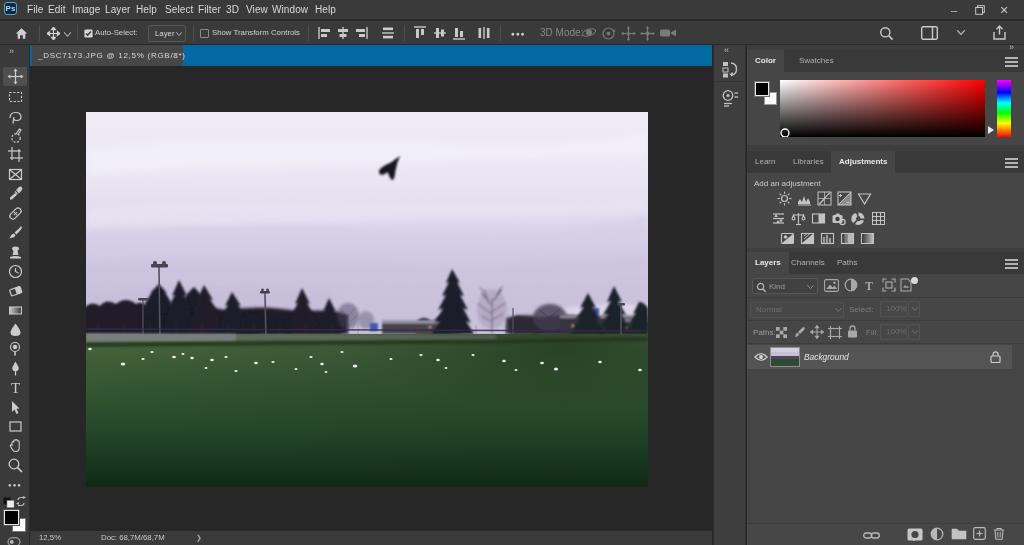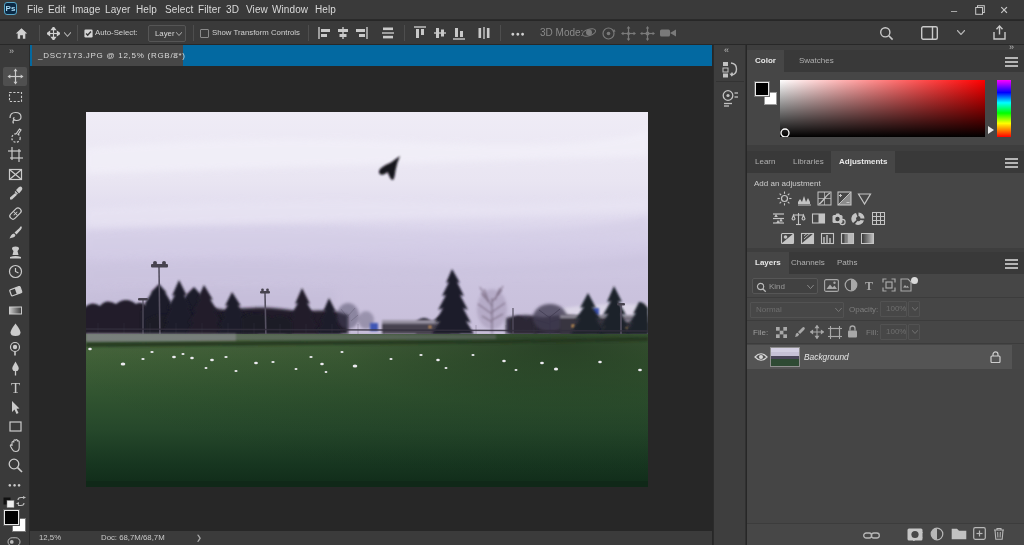--- a/index.html
+++ b/index.html
@@ -798,29 +798,29 @@
             <path d="M3 9.5 L5 7 L6.5 8.8 L7.5 7.8 L9 9.8 Z" fill="#a8a8a8"></path>
           </svg>
         <div class="abs" style="left:164px;top:3px;width:7px;height:7px;border-radius:50%;background:#d9d9d9;"></div>
       </div>
 
       <div class="abs" style="left:0;top:25px;width:277px;height:22px;border-bottom:1px solid #3c3c3c;">
         <div class="ddbox disab" style="left:3px;top:3px;width:94px;">Normal</div>
         <svg class="abs" style="left:88px;top:9px" width="7" height="4" viewBox="0 0 8 5">
             <path d="M0 0 L4 4.5 L8 0" fill="none" stroke="#777" stroke-width="1.2"></path>
           </svg>
-        <span class="ltext disab" style="left:102px;top:6px;color:#7d7d7d;">Opacity:</span>
+        <span class="ltext disab" style="left:102px;top:6px;color:#7d7d7d;">Select:</span>
         <div class="ddbox disab" style="left:133px;top:2px;width:27px;">100%</div>
         <div class="ddbox disab" style="left:161px;top:2px;width:12px;"><svg style="margin-left:-2px;margin-top:5px" width="6" height="4" viewBox="0 0 8 5">
               <path d="M0 0 L4 4.5 L8 0" fill="none" stroke="#777" stroke-width="1.2"></path>
             </svg></div>
       </div>
 
       <div class="abs" style="left:0;top:48px;width:277px;height:22px;border-bottom:1px solid #3c3c3c;">
-        <span class="ltext" style="left:6px;top:6px;color:#9d9d9d;">File:</span>
+        <span class="ltext" style="left:6px;top:6px;color:#9d9d9d;">Paths:</span>
         <svg class="abs" style="left:28px;top:4px" width="13" height="13" viewBox="0 0 13 13">
             <g fill="#a8a8a8">
               <rect x="1" y="1" width="3.7" height="3.7"></rect>
               <rect x="8.3" y="1" width="3.7" height="3.7"></rect>
               <rect x="4.7" y="4.7" width="3.7" height="3.7"></rect>
               <rect x="1" y="8.3" width="3.7" height="3.7"></rect>
               <rect x="8.3" y="8.3" width="3.7" height="3.7"></rect>
             </g>
           </svg>
           <svg class="abs" style="left:46px;top:4px" width="13" height="13" viewBox="0 0 13 13">

